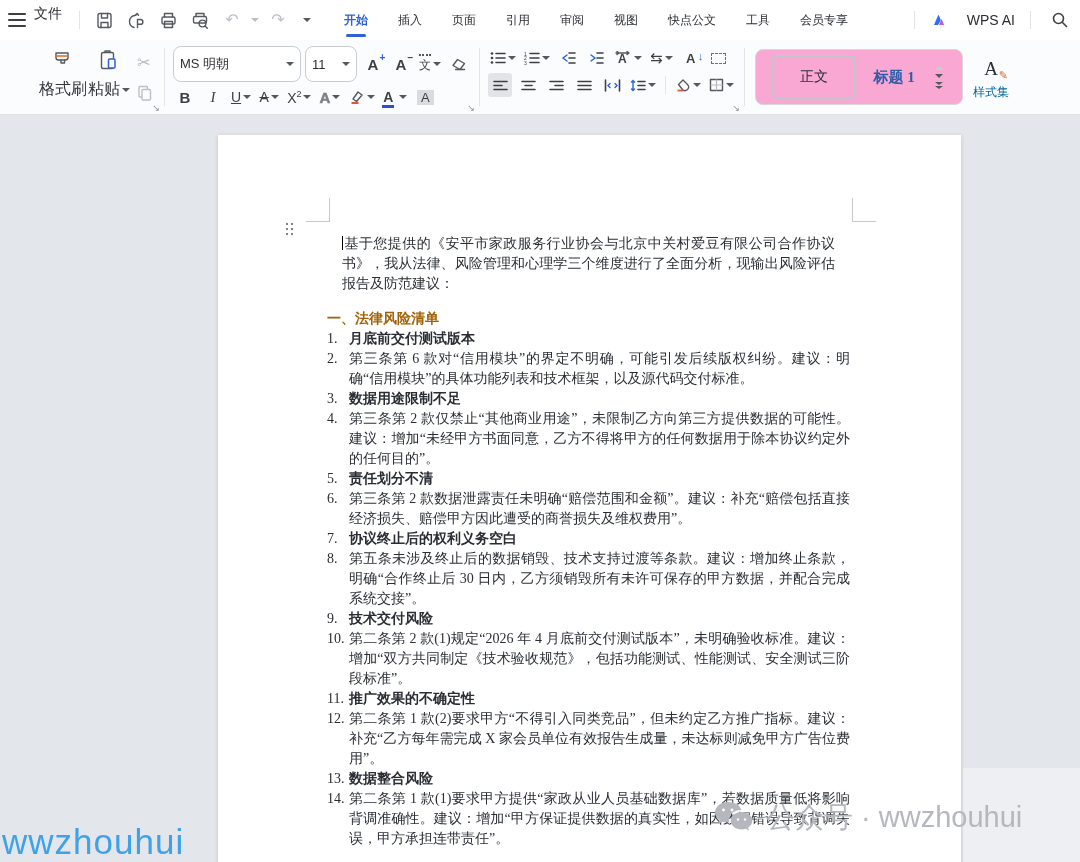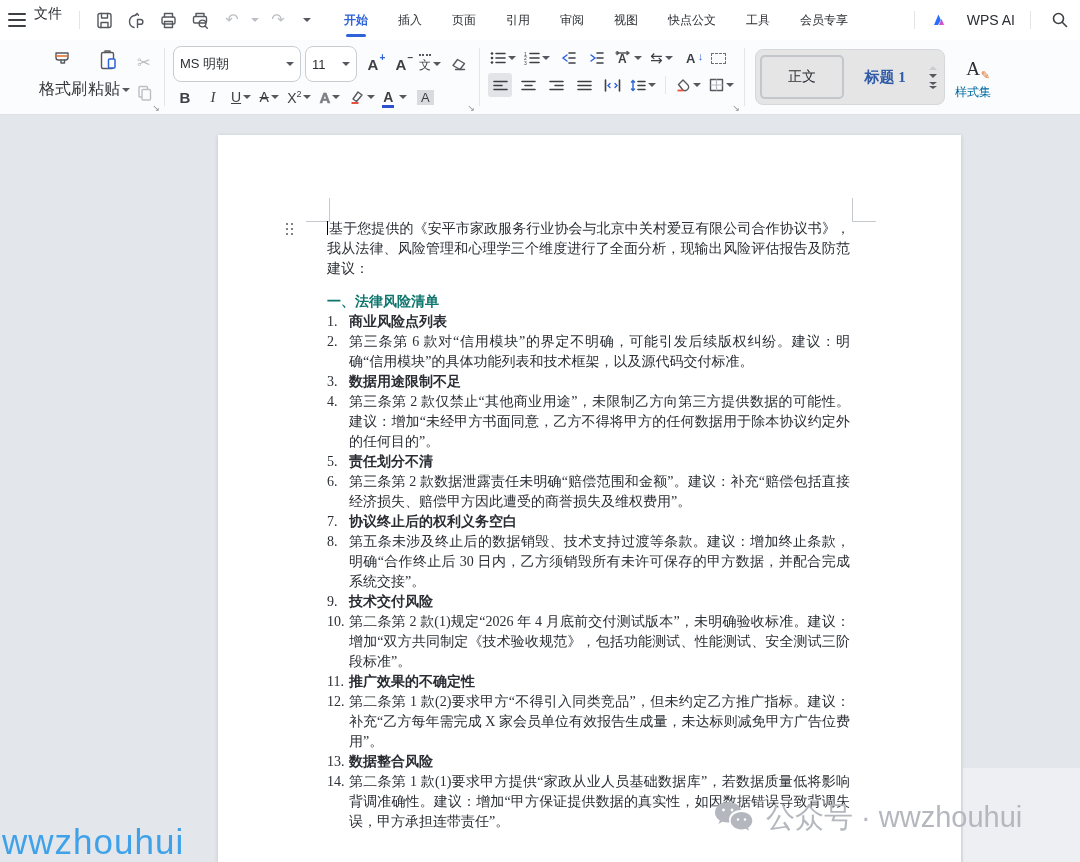--- a/index.html
+++ b/index.html
@@ -54,39 +54,39 @@
   .ab-plus::after { content:"+"; position:absolute; top:-4px; right:-7px; font-size:10px; color:#2d62d9; font-weight:700; }
   .ab-minus::after { content:"−"; position:absolute; top:-4px; right:-7px; font-size:10px; color:#3c3f44; font-weight:700; }
   .sort-a { position:relative; font-size:13px; font-weight:600; }
   .sort-a::after { content:"↓"; position:absolute; top:-1px; right:-8px; font-size:11px; color:#2d62d9; }
   .cjk-swap { font-size:15px; color:#3c3f44; }
   .marks-box { width:15px; height:11px; border:1px dashed #6a6d73; border-radius:1px; }
   .dialog-sep { width:1px; height:18px; background:#e4e5e9; margin:0 3px; }
 
   
   .styles-area { display:flex; align-items:center; padding:6px 8px; gap:10px; }
-  .gallery { width:190px; height:56px; border:1px solid #d6d8db; border-radius:8px; background:#e5e5e5; display:flex; align-items:center; padding:4px; gap:4px; }
+  .gallery { width:208px; height:56px; border:1px solid #d6d8db; border-radius:8px; background:#f9a8d4; display:flex; align-items:center; padding:16px; gap:4px; }
   .chip-normal { flex:0 0 84px; height:44px; border:2px solid #c3c6ca; border-radius:5px; display:flex; align-items:center; justify-content:center; font-size:14px; color:#2b2e33; font-family:"Liberation Serif",serif; }
   .chip-h1 { flex:1; height:44px; display:flex; align-items:center; justify-content:center; font-size:15px; color:#2F5BA7; font-weight:700; font-family:"Liberation Serif",serif; }
   .gal-arrows { display:flex; flex-direction:column; align-items:center; justify-content:center; gap:4px; width:14px; }
   .tri-up { width:0;height:0;border-left:4px solid transparent;border-right:4px solid transparent;border-bottom:4px solid #c9ccd1; }
   .tri-dn { width:0;height:0;border-left:4px solid transparent;border-right:4px solid transparent;border-top:4px solid #55585e; }
   .tri-dbl { display:flex; flex-direction:column; gap:1px; }
   .tri-dbl span { display:block; width:0;height:0;border-left:4px solid transparent;border-right:4px solid transparent;border-top:3px solid #55585e; }
   .styleset { display:flex; flex-direction:column; align-items:center; gap:4px; padding-top:4px; }
   .styleset .ss-icon { font-size:19px; color:#2b2e33; position:relative; font-family:"Liberation Serif",serif; }
   .styleset .ss-icon::after { content:"✎"; position:absolute; right:-10px; bottom:-2px; font-size:11px; color:#e0702a; }
   .styleset .blabel { font-size:12px; color:#0369a1; }
 
   
   .docarea { position:absolute; left:0; top:115px; width:1080px; height:747px; background:#e3e6ea; overflow:hidden; }
   .page { position:absolute; left:218px; top:20px; width:743px; height:760px; background:#fff; box-shadow:0 1px 4px rgba(40,45,60,.18); }
   .content { position:absolute; left:109px; top:84px; width:523px; font-family:"Liberation Serif","DejaVu Serif",serif; font-size:14px; line-height:20px; color:#2a2e34; text-align:justify; }
-  .doc-p { margin:0; }
-  .doc-h { margin:13px 0 0 0; color:#0f766e; font-weight:700; }
+  .doc-p { margin:15px; }
+  .doc-h { margin:13px 0 0 0; color:#a16207; font-weight:700; }
   .doc-li { display:flex; }
   .doc-li .num { flex:0 0 22px; }
   .doc-li .txt { flex:1; }
   .doc-li.bold .txt, .doc-li.bold .num { font-weight:700; }
   .doc-li.bold .num { font-weight:400; }
   .caret { display:inline-block; width:1px; height:14px; background:#000; vertical-align:-2px; margin-right:1px; }
   .drag-handle { position:absolute; left:68px; top:88px; width:12px; height:16px; display:grid; grid-template-columns:repeat(2,2px); grid-template-rows:repeat(3,2px); gap:3px; }
   .drag-handle i { background:#55585e; border-radius:50%; }
   .mark { position:absolute; background:#c5c8cd; }
 
@@ -433,21 +433,21 @@
         <i></i>
         <i></i>
         <i></i>
         <i></i>
       </div>
     <div class="content">
         <p class="doc-p"><span class="caret"></span><span>基于您提供的《安平市家政服务行业协会与北京中关村爱豆有限公司合作协议书》，我从法律、风险管理和心理学三个维度进行了全面分析，现输出风险评估报告及防范建议：</span></p>
         <p class="doc-h"><span>一、法律风险清单</span></p>
         <div class="doc-li bold">
           <span class="num">1.</span>
-          <span class="txt">商业风险点列表</span>
+          <span class="txt">月底前交付测试版本</span>
         </div>
         <div class="doc-li">
           <span class="num">2.</span>
           <span class="txt">第三条第 6 款对“信用模块”的界定不明确，可能引发后续版权纠纷。建议：明确“信用模块”的具体功能列表和技术框架，以及源代码交付标准。</span>
         </div>
         <div class="doc-li bold">
           <span class="num">3.</span>
           <span class="txt">数据用途限制不足</span>
         </div>
         <div class="doc-li">

